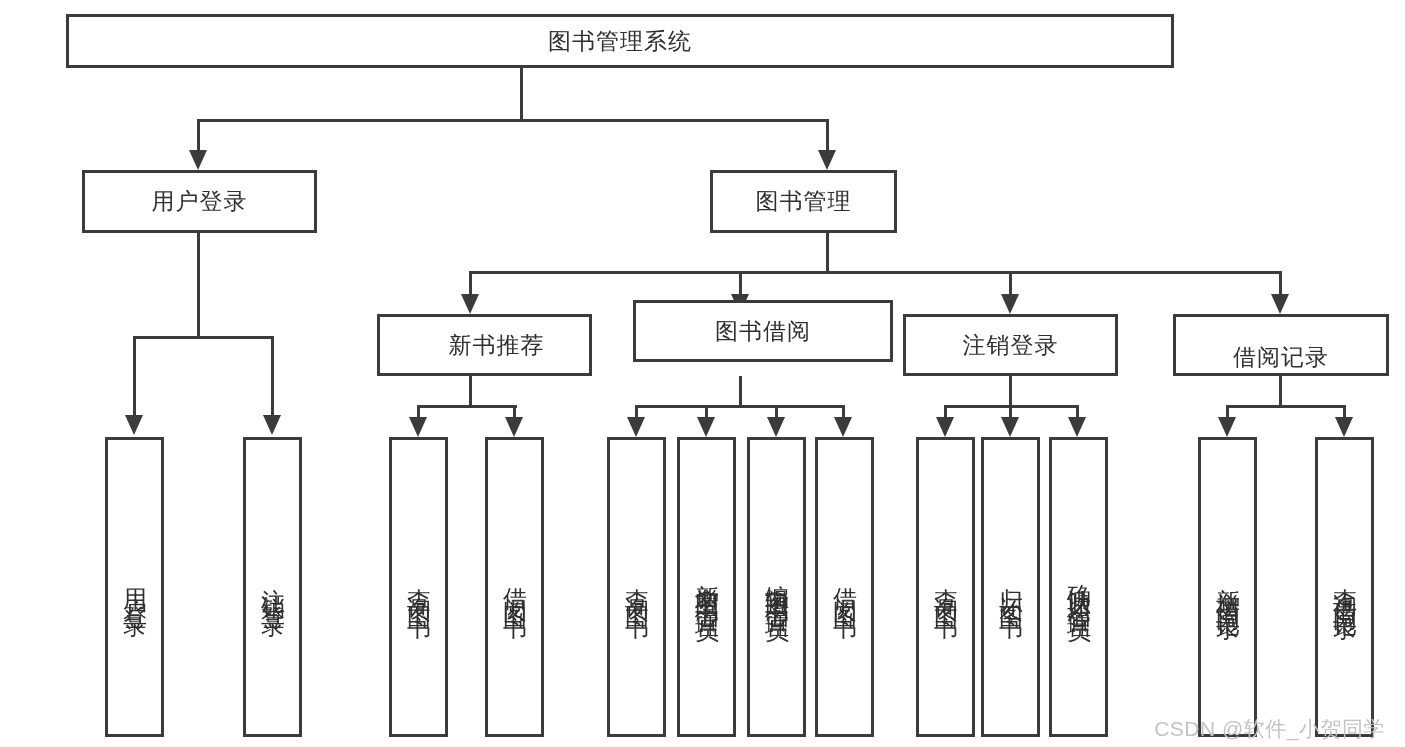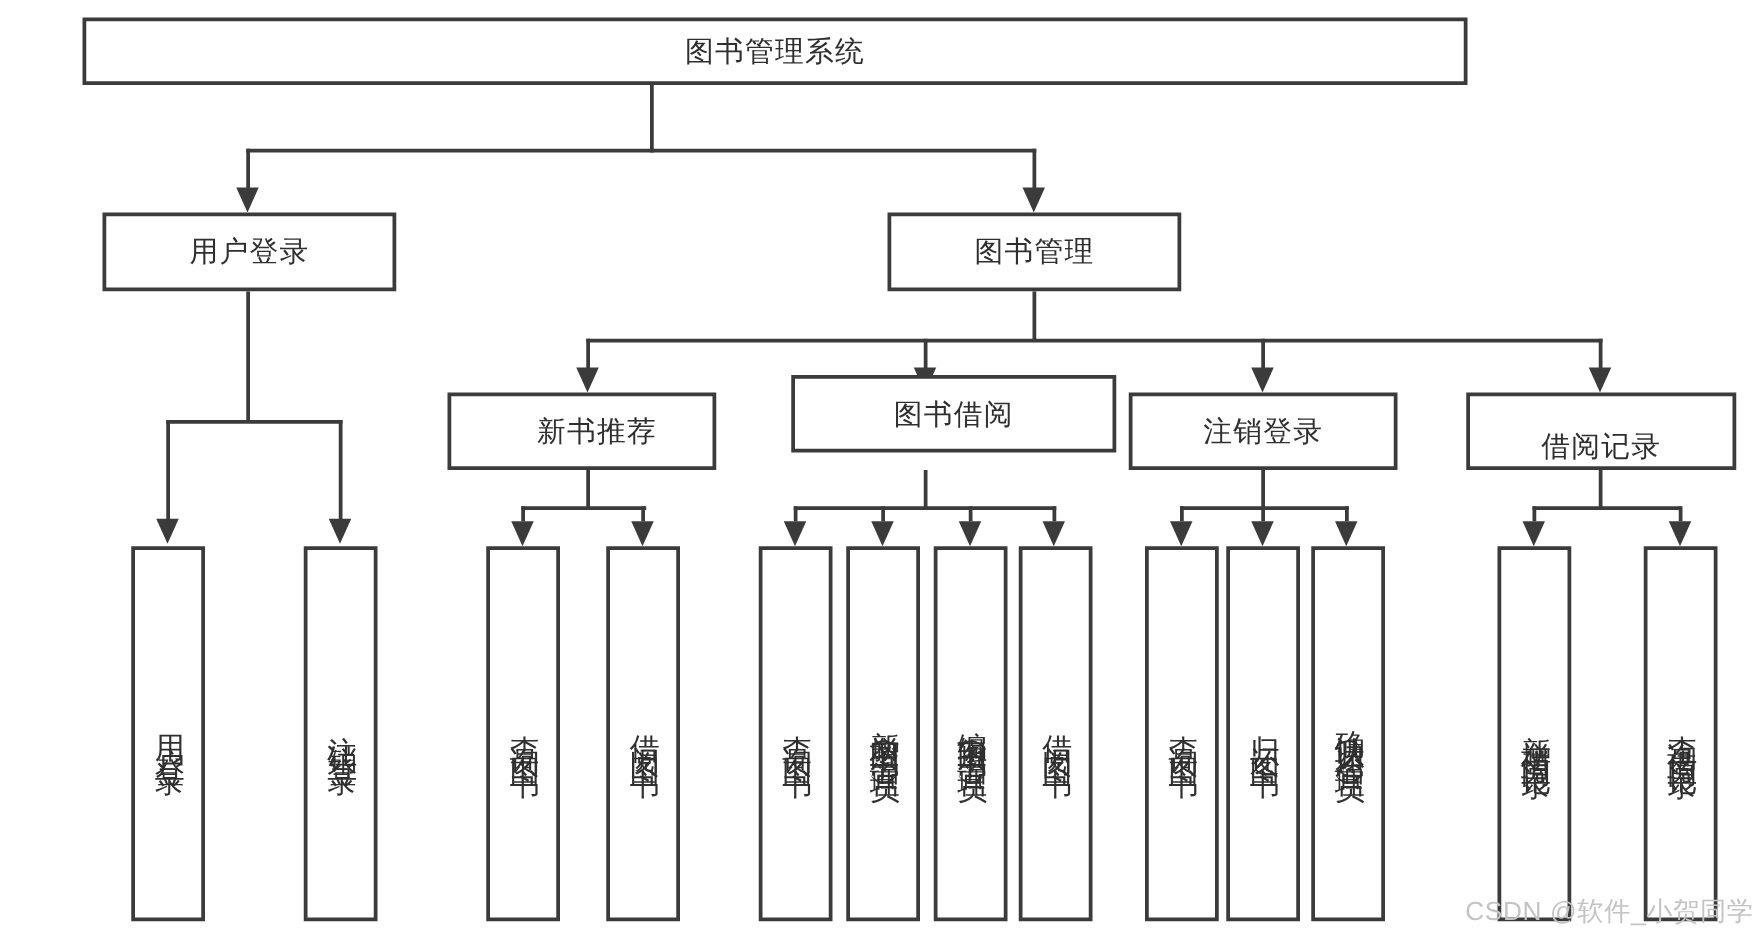--- a/index.html
+++ b/index.html
@@ -42,46 +42,46 @@
   .arrow {
     position: absolute;
     width: 0; height: 0;
     border-left: 9px solid transparent;
     border-right: 9px solid transparent;
     border-top: 20px solid #3b3b3b;
     z-index: 1;
   }
   .watermark {
     position: absolute;
-    right: 2px;
+    right: 20px;
     bottom: 4px;
     font-size: 21px;
     color: #c3c3c3;
     z-index: 3;
     letter-spacing: 0.5px;
   }
 </style>
 </head>
 <body>
 
 <div class="canvas">
 
   <div class="node" style="left:22px; top:14px; width:1108px; height:54px;margin-left:44px;">
     <span>图书管理系统</span>
   </div>
 
   <div class="node" style="left:82px; top:170px; width:235px; height:63px;">
     <span>用户登录</span>
   </div>
 
-  <div class="node" style="left:710px; top:170px; width:235px; height:63px;">
+  <div class="node" style="left:710px; top:170px; width:187px; height:63px;">
     <span>图书管理</span>
   </div>
 
-  <div class="node" style="left:358px; top:314px; width:215px; height:62px;padding-left:24px;">
+  <div class="node" style="left:377px; top:314px; width:215px; height:62px;padding-left:24px;">
     <span>新书推荐</span>
   </div>
 
   <div class="node" style="left:633px; top:300px; width:260px; height:62px;text-align:right;">
     <span>图书借阅</span>
   </div>
 
   <div class="node" style="left:903px; top:314px; width:215px; height:62px;">
     <span>注销登录</span>
   </div>

